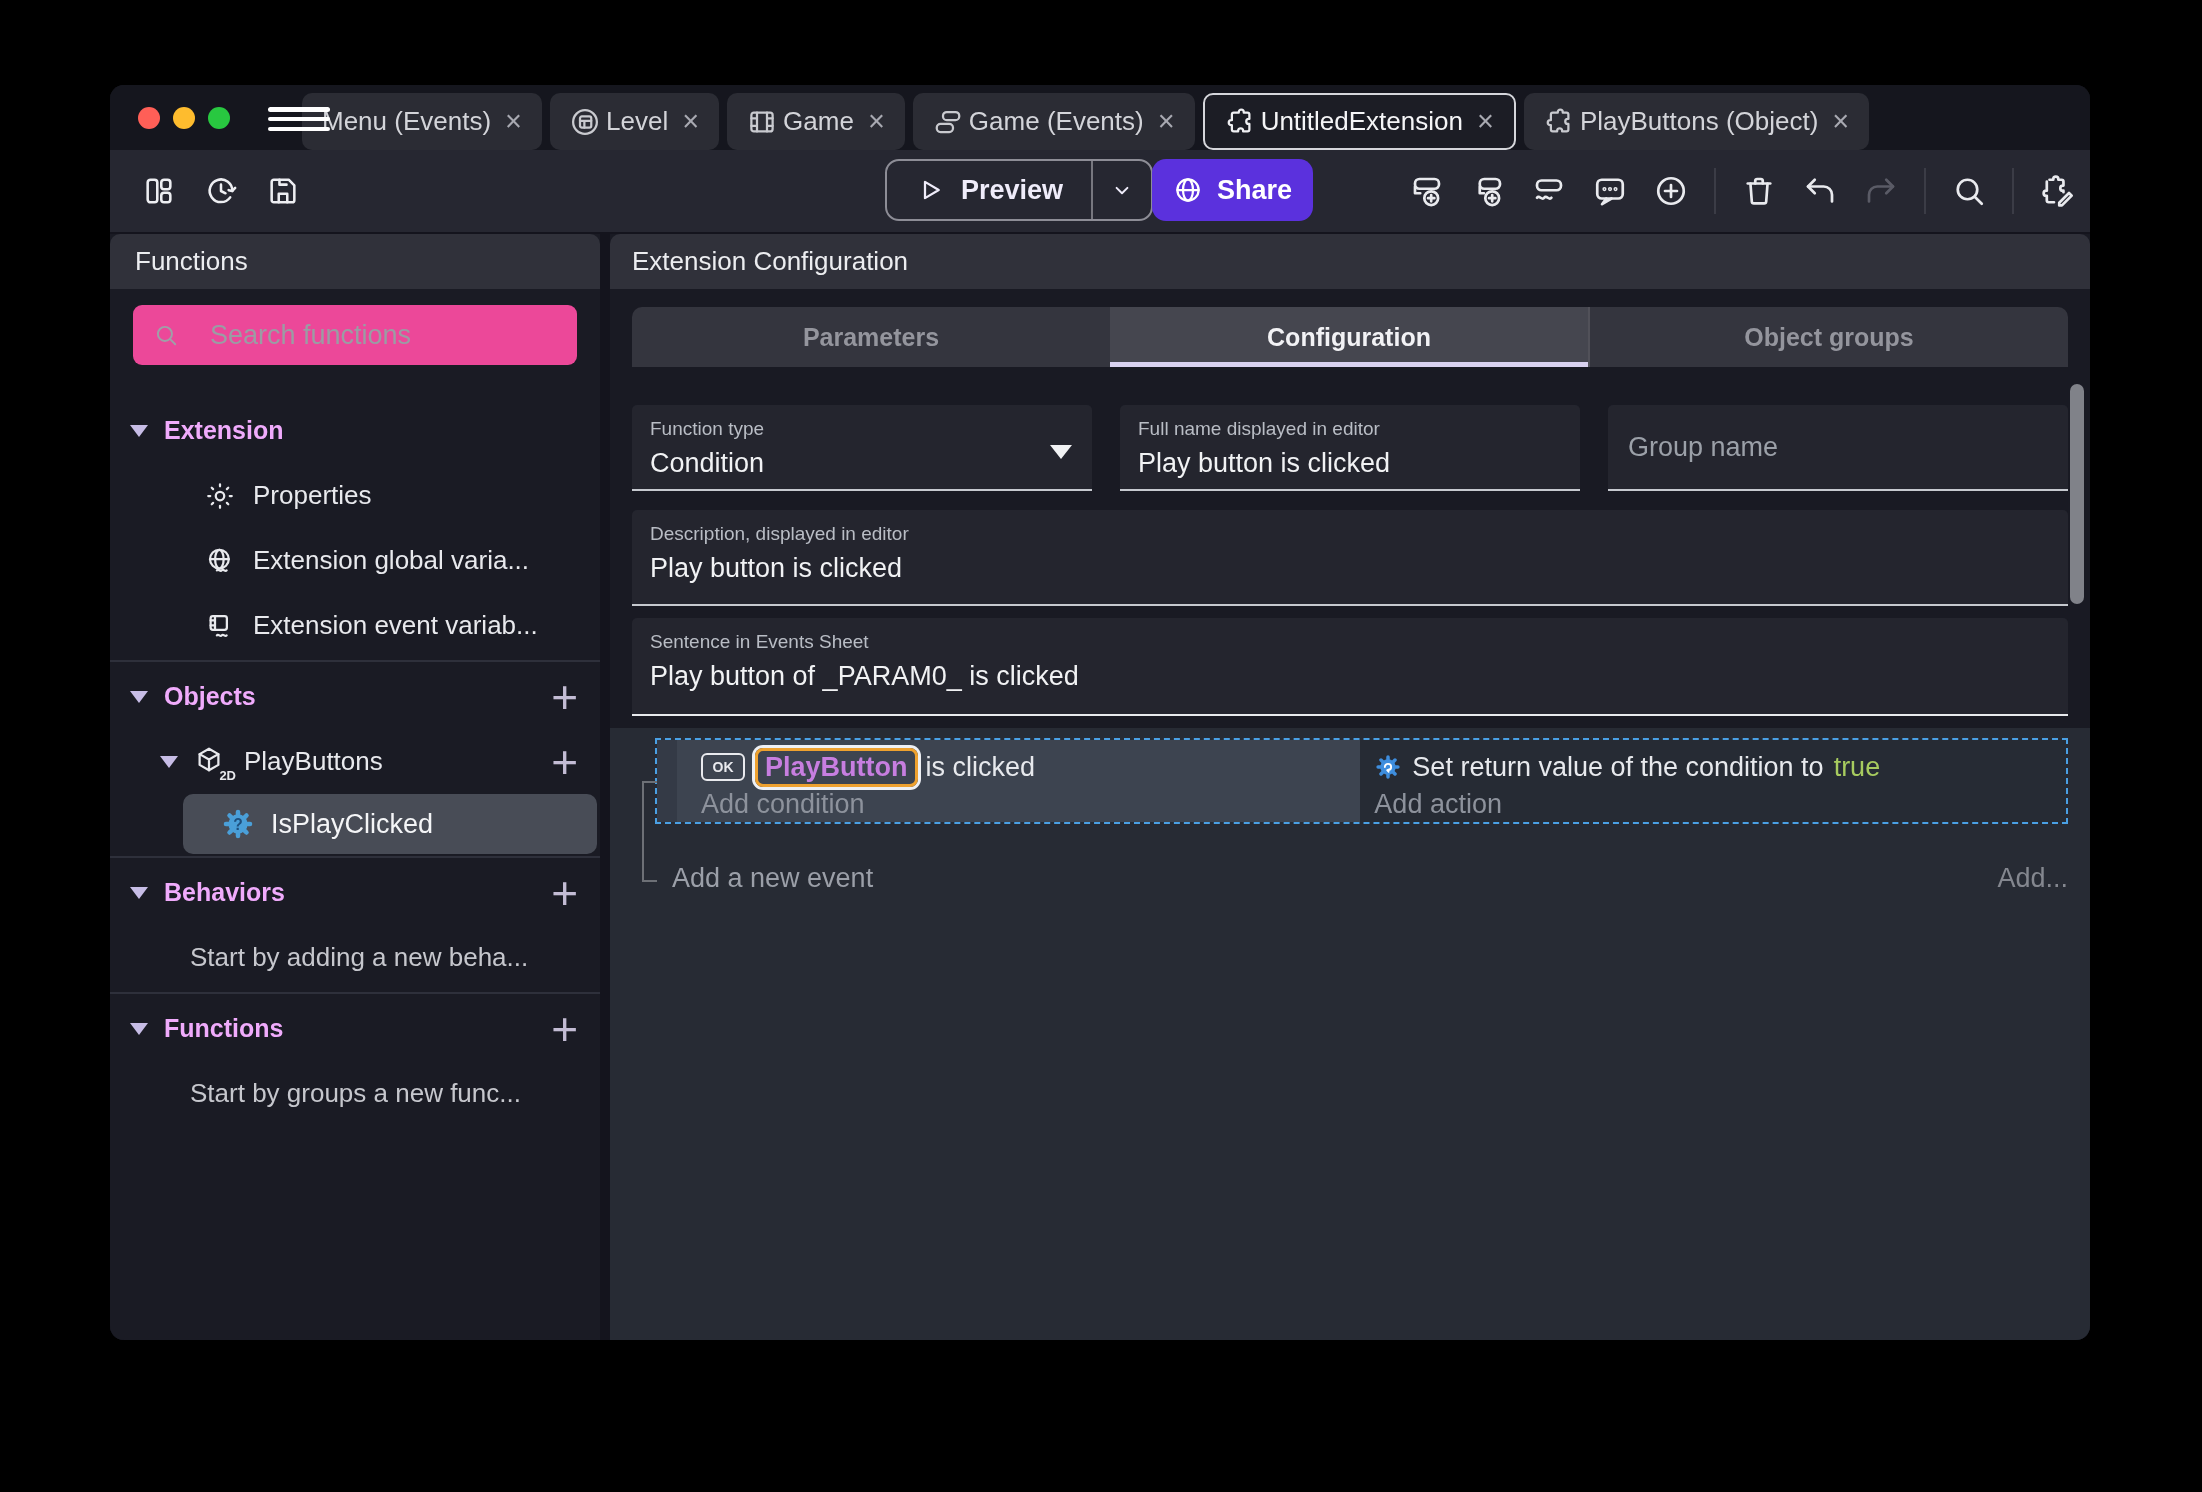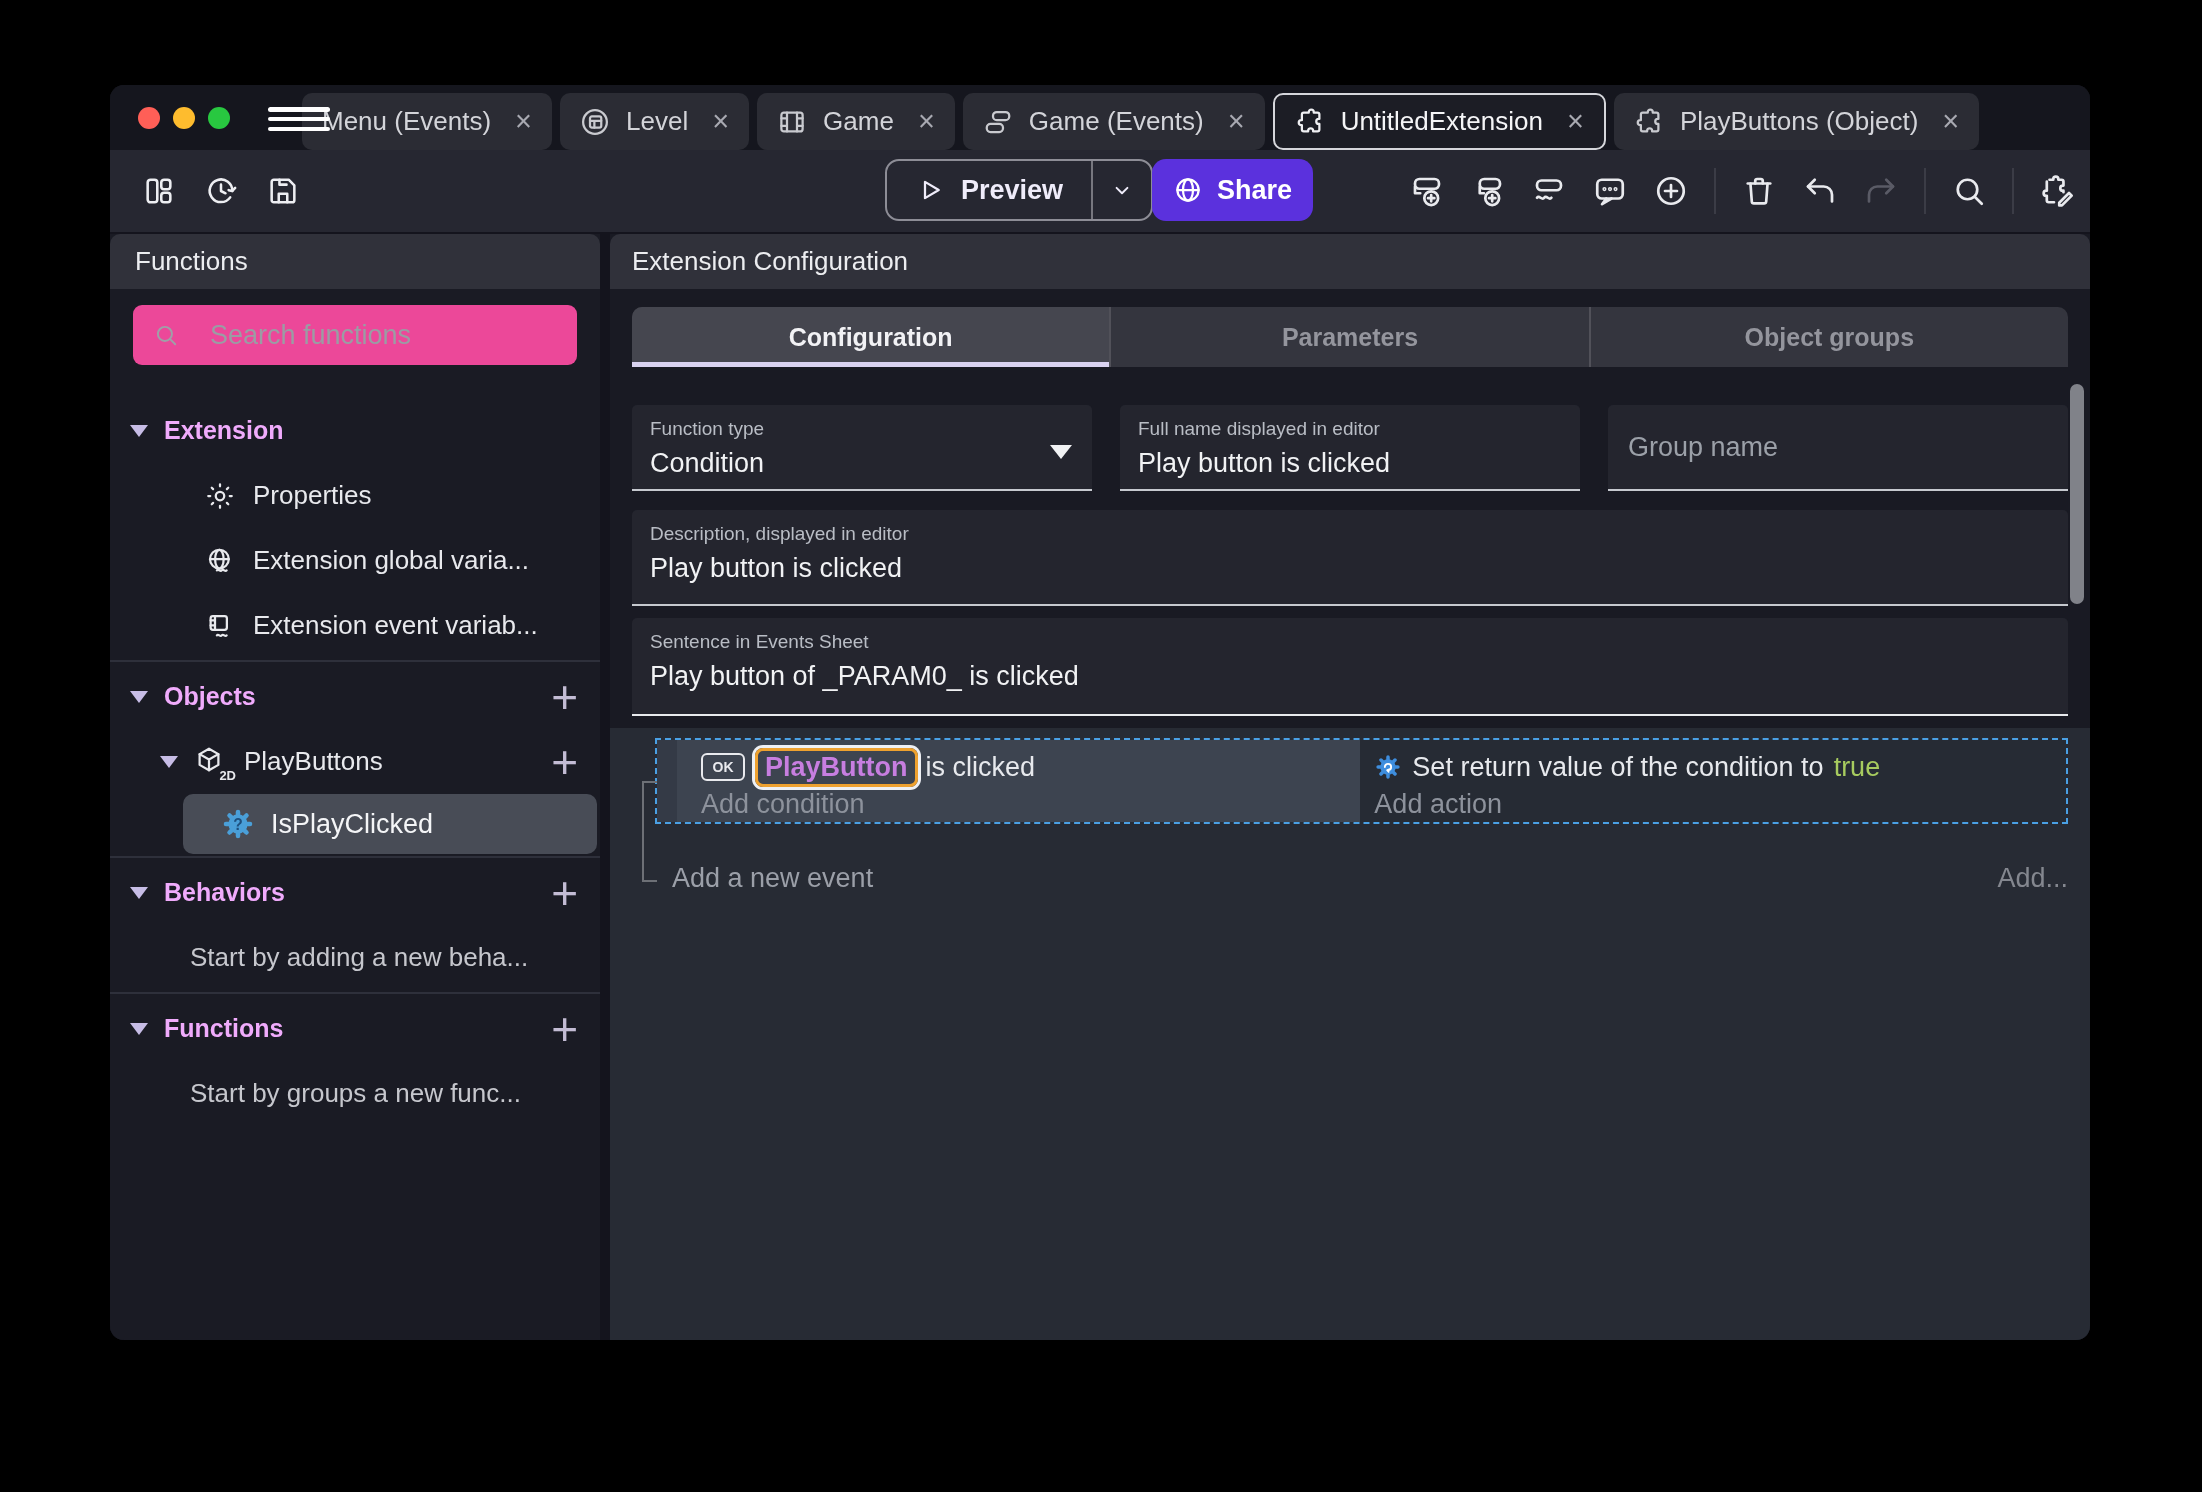--- a/index.html
+++ b/index.html
@@ -7,21 +7,21 @@
        font-family:"Liberation Sans", sans-serif;overflow:hidden;color:#e8e9ed;}
   .window{position:absolute;left:110px;top:85px;width:1980px;height:1255px;
           background:#191a23;border-radius:14px;overflow:hidden;display:flex;flex-direction:column;}
   
   .tabbar{height:65px;background:#15161e;flex:0 0 auto;position:relative;display:flex;align-items:flex-end;padding-left:192px;}
   .lights{position:absolute;left:28px;top:22px;display:flex;gap:13px;}
   .light{width:22px;height:22px;border-radius:50%;}
   .menu-burger{position:absolute;left:158px;top:22px;width:62px;height:24px;display:flex;flex-direction:column;justify-content:space-between;}
   .menu-burger i{display:block;height:4.5px;background:#fff;border-radius:3px;}
   .ttab{height:57px;background:#2b2c34;border-radius:10px;margin-right:8px;padding:0 20px;
-        display:flex;align-items:center;gap:16px;color:#d3d4d9;font-size:26px;white-space:nowrap;box-sizing:border-box;text-align:right;}
+        display:flex;align-items:center;gap:6px;color:#d3d4d9;font-size:26px;white-space:nowrap;box-sizing:border-box;text-align:right;}
   .ttab .ic{width:30px;height:30px;color:#c9cacf;flex:0 0 auto;}
   .ttab.active{background:#1c1d25;border:2px solid #d5d6db;color:#f5f5f7;}
   .ttab.active .ic{color:#f0f0f3;}
   .tclose{font-size:29px;color:#a8a9b1;margin-left:8px;line-height:1;}
   
   .toolbar{height:82px;background:#262731;flex:0 0 auto;position:relative;display:flex;align-items:center;padding:0 32px;box-sizing:border-box;}
   .tb-left{display:flex;align-items:center;gap:28px;color:#edeef2;}
   .tb-left .ic{width:34px;height:34px;}
   .preview-group{position:absolute;left:775px;top:9px;height:62px;border:2px solid #8d8d96;border-radius:14px;display:flex;align-items:stretch;box-sizing:border-box;color:#efecfa;}
   .preview-main{display:flex;align-items:center;gap:16px;padding:0 28px;}
@@ -351,22 +351,22 @@
         </div>
         <div class="srow empty-row">Start by groups a new func...</div>
       </div>
     </div>
 
     <div class="main">
       <div class="pheader">Extension Configuration</div>
       <div class="main-body">
 
         <div class="tabstrip">
+          <div class="mtab">Parameters</div>
           <div class="mtab active">Configuration</div>
-          <div class="mtab">Parameters</div>
           <div class="mtab">Object groups</div>
         </div>
 
         <div class="fieldrow">
           <div class="field">
             <div class="flabel">Function type</div>
             <div class="fval">Condition</div>
             <span class="drop-arrow"></span>
           </div>
           <div class="field">

